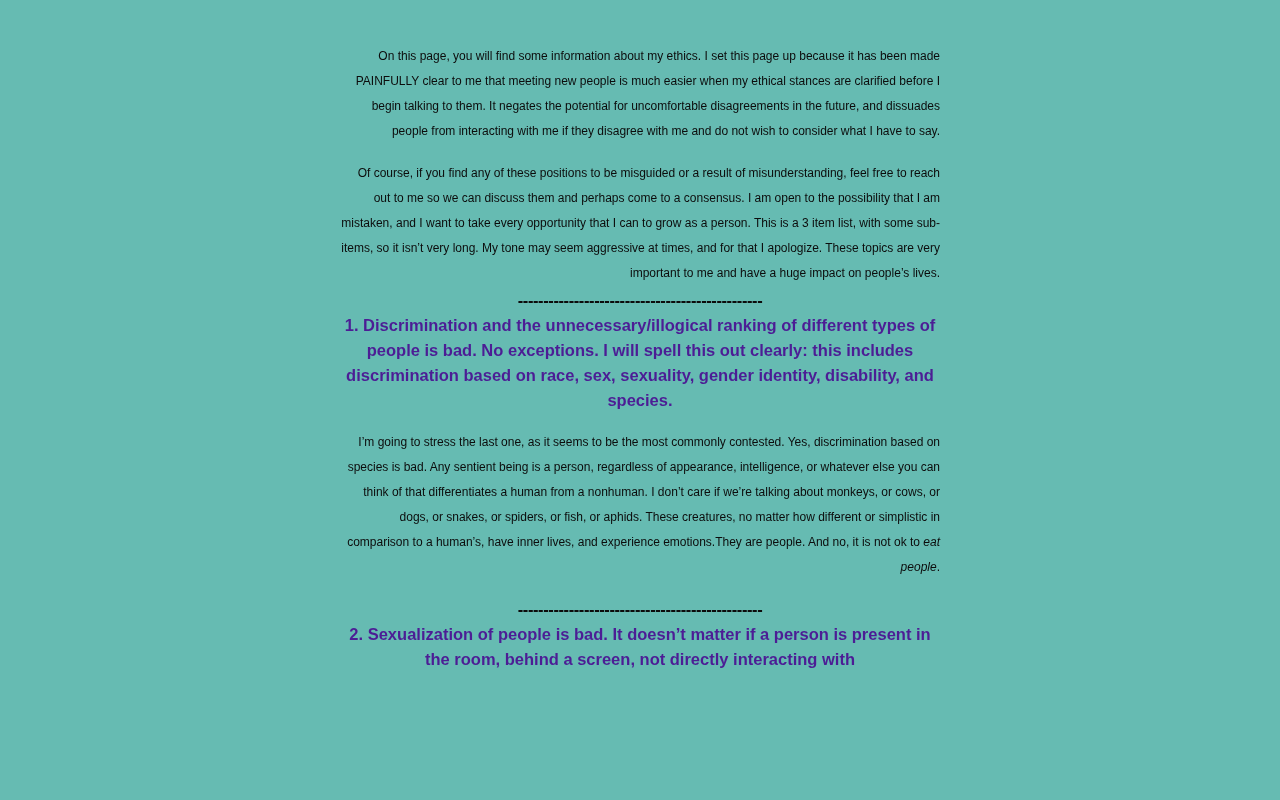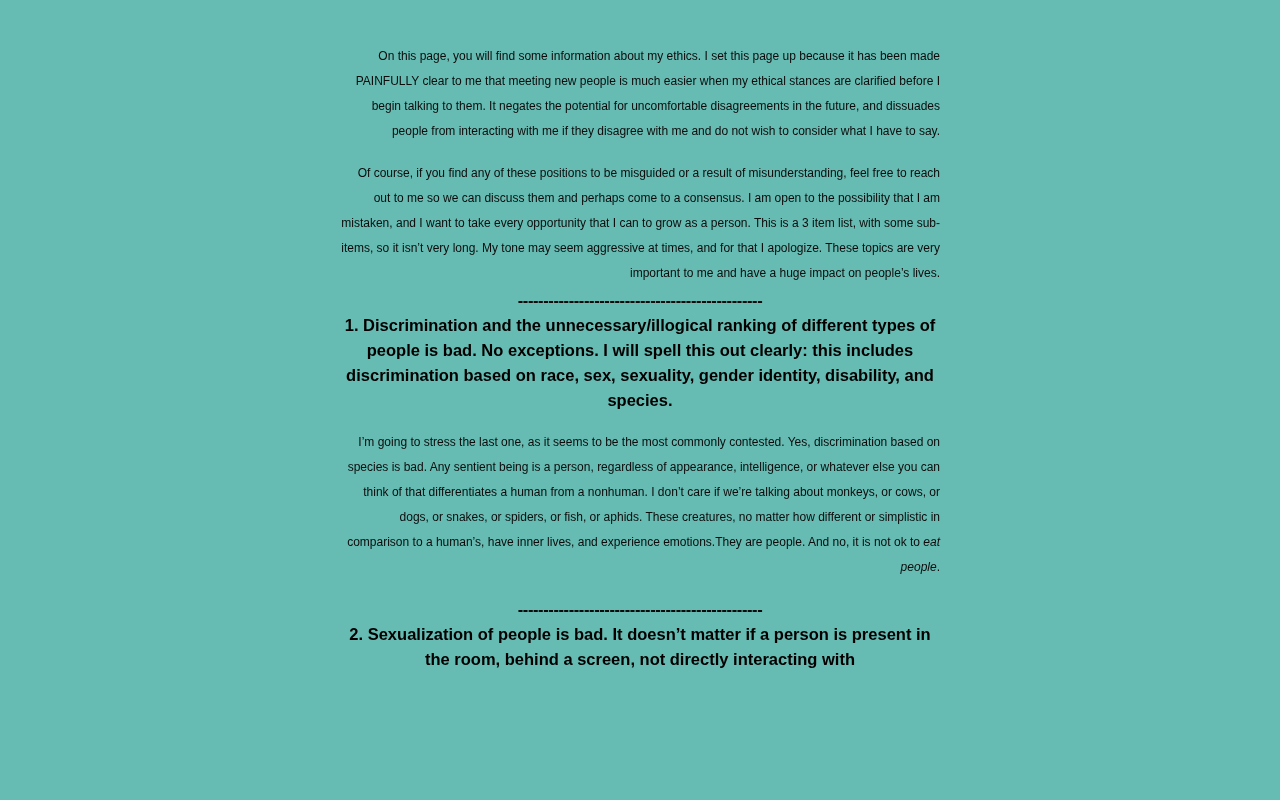--- a/index.html
+++ b/index.html
@@ -47,21 +47,21 @@
     text-align: center;
     white-space: nowrap;
     overflow: hidden;
   }
   p.heading {
     font-size: 16.5px;
     line-height: 25px;
     font-weight: bold;
     margin: 0 0 17px 0;
     text-align: center;
-    color: #000000;
+    color: #4c1d95;
   }
   em.italic {
     font-style: italic;
   }
   .para-wide {
     width: 600px;
     margin-left: auto;
     margin-right: auto;
   }
 </style>

